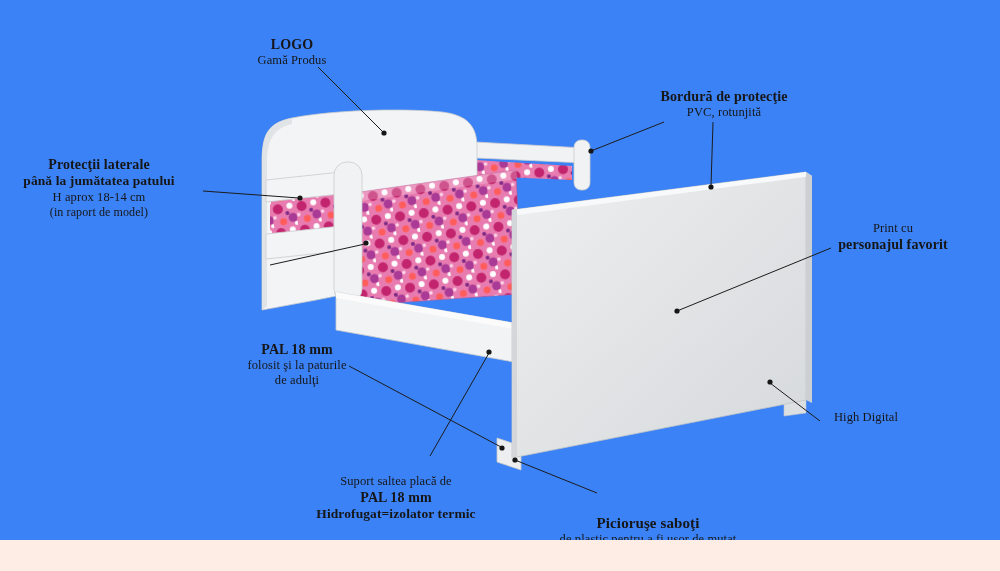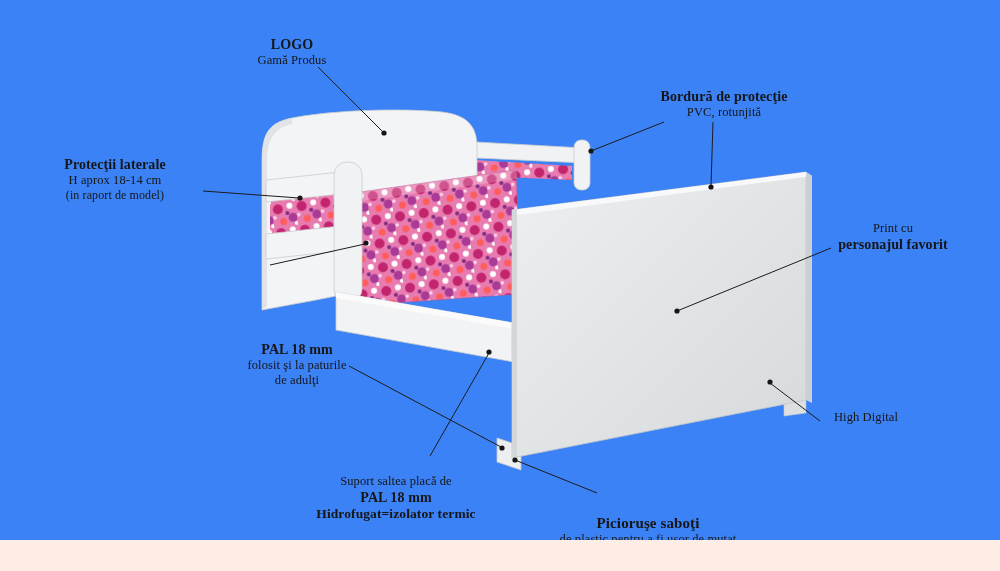--- a/index.html
+++ b/index.html
@@ -107,22 +107,23 @@
   <div class="label" style="left:217px;top:36px;width:150px">
     <div class="b fs14">LOGO</div>
     <div class="fs125">Gamă Produs</div>
   </div>
 
   <div class="label" style="left:632px;top:88px;width:184px">
     <div class="b fs14">Bordură de protecţie</div>
     <div class="fs125">PVC, rotunjită</div>
   </div>
 
-  <div class="label" style="left:18px;top:156px;width:194px">
+  <div class="label" style="left:2px;top:156px;width:194px">
     <div class="b fs14">Protecţii laterale</div>
+    <div class="b fs135">până la jumătatea patului</div>
     <div class="fs125">H aprox 18-14 cm</div>
     <div class="fs12">(in raport de model)</div>
   </div>
 
 
   <div class="label" style="left:803px;top:221px;width:180px">
     <div class="fs125">Print cu</div>
     <div class="b fs14">personajul favorit</div>
   </div>
 

